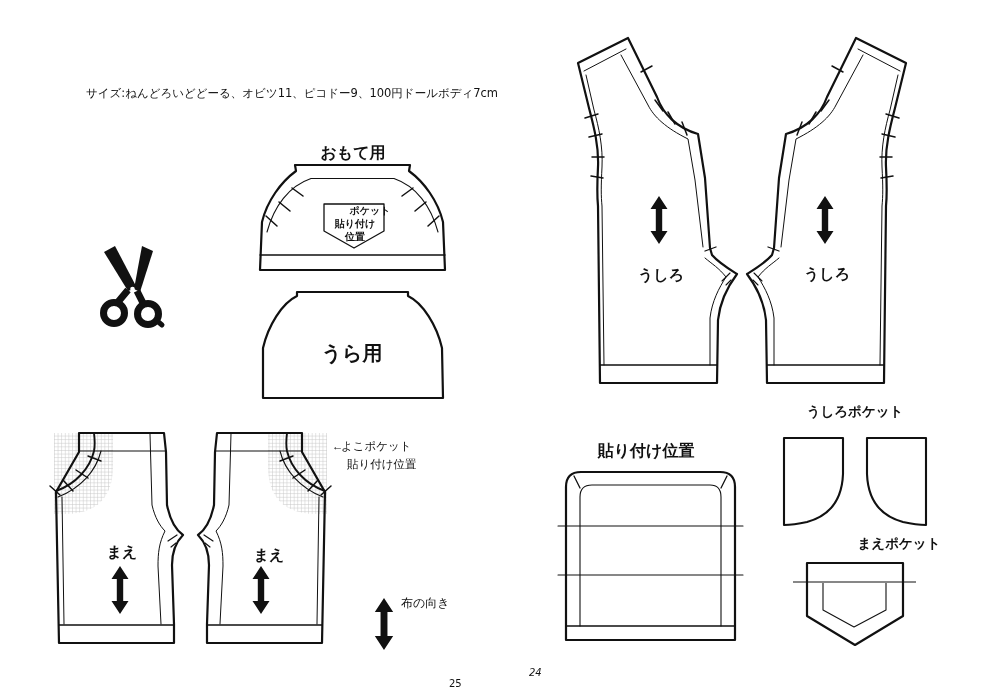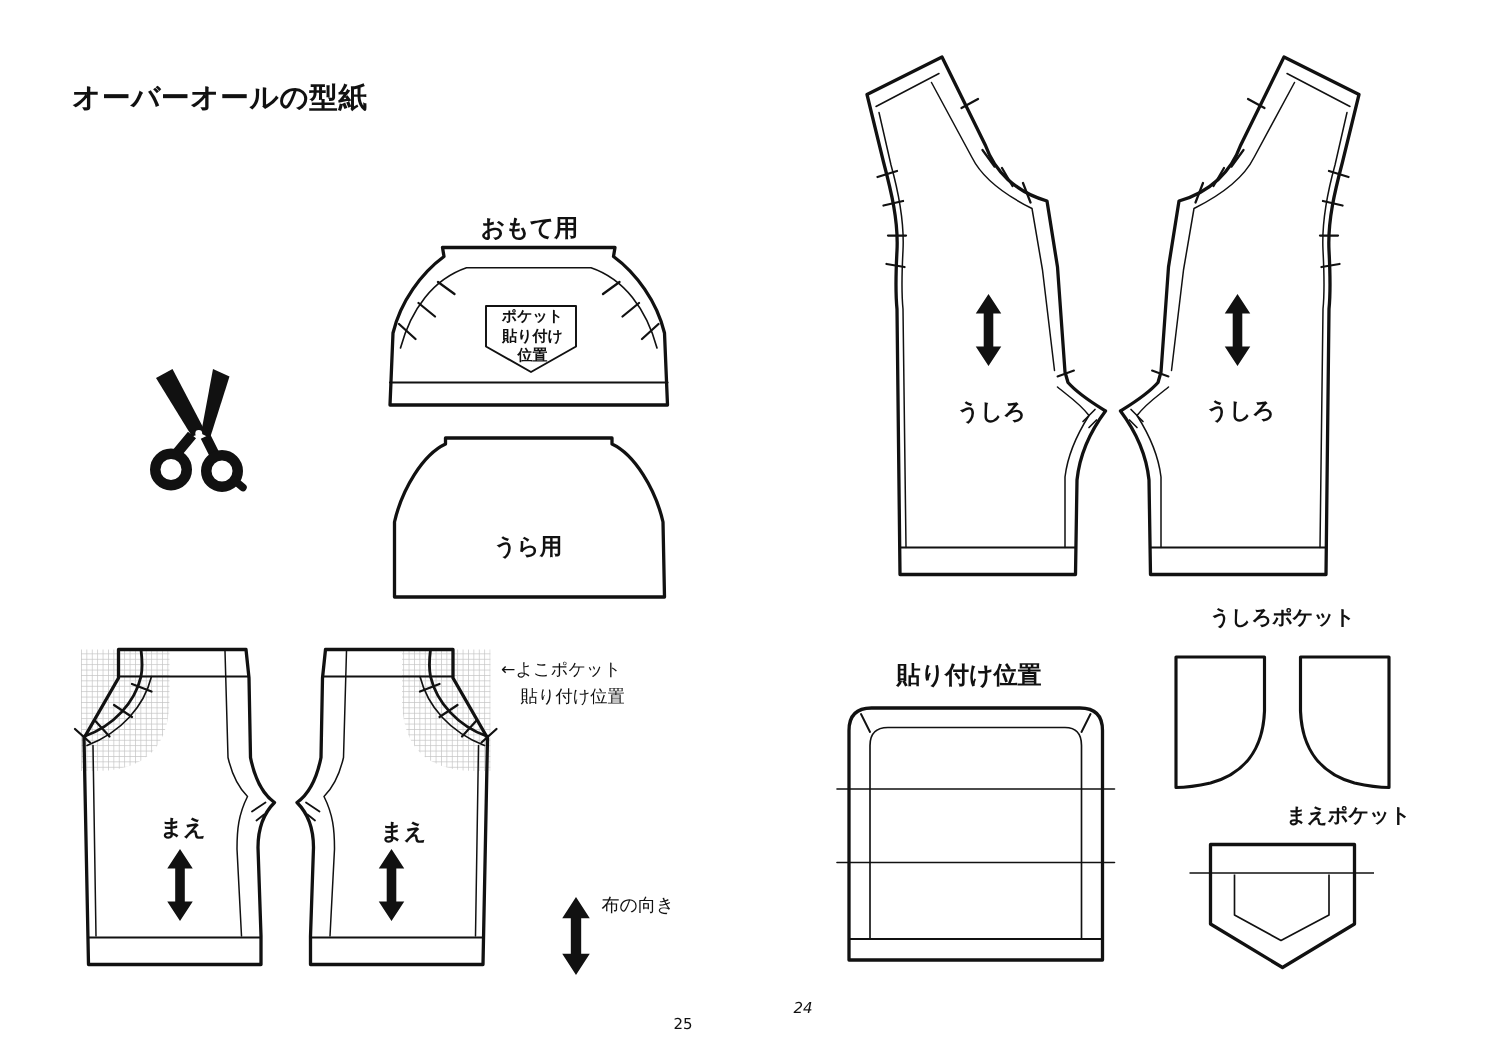--- a/index.html
+++ b/index.html
@@ -8,21 +8,21 @@
     overflow:hidden;font-family:"DejaVu Sans","Liberation Sans",sans-serif;color:#111;
   }
   .art{position:absolute;left:0;top:0;width:990px;height:700px;}
   .lbl{position:absolute;white-space:nowrap;color:#111;}
   .c{transform:translate(-50%,-50%);}
   .title{left:48px;top:52px;font-size:19px;font-weight:bold;letter-spacing:.5px;}
   .subtitle{left:86px;top:86px;font-size:11.5px;}
   .piece-lbl{font-weight:bold;font-size:16px;}
   .big-lbl{font-weight:bold;font-size:15px;}
   .pocket-note{font-size:10px;font-weight:600;}
-  .annot{font-size:11.5px;}
+  .annot{font-size:11.5px;font-family:Liberation Mono, monospace;}
   .pagenum{font-size:10px;}
 </style>
 </head>
 <body>
 
 <div class="page">
 
   <svg class="art" viewBox="0 0 990 700">
     <defs>
       <pattern id="hatch" width="3.6" height="3.6" patternUnits="userSpaceOnUse">
@@ -105,28 +105,28 @@
 
     <g stroke="#111" fill="none" stroke-linejoin="round">
       <path fill="#fff" stroke-width="2.2" d="M807,563 L903,563 L903,616 L855,645 L807,616 Z"></path>
       <path stroke-width="1.1" d="M793,582 L916,582"></path>
       <path stroke-width="1.1" d="M823,583 L823,610 L854,627 L886,610 L886,583"></path>
     </g>
 
     <use href="#grainArrow" transform="translate(384,624) scale(1.08)" fill="#111"></use>
   </svg>
 
-  <div class="lbl title">オーバーオールの型紙</div>
+  <div class="lbl subtitle">サイズ:ねんどろいどどーる、オビツ11、ピコドー9、100円ドールボディ7cm</div>
 
   <div class="lbl c piece-lbl" style="left:353px;top:153px;">おもて用</div>
-  <div class="lbl c pocket-note" style="left:355px;top:211px;">ポケット</div>
+  <div class="lbl c pocket-note" style="left:370px;top:211px;">ポケット</div>
   <div class="lbl c pocket-note" style="left:355px;top:224px;">貼り付け</div>
   <div class="lbl c pocket-note" style="left:355px;top:237px;">位置</div>
 
-  <div class="lbl c piece-lbl" style="left:352px;top:365px;font-size:15px;">うら用</div>
+  <div class="lbl c piece-lbl" style="left:352px;top:353px;font-size:20px;">うら用</div>
 
   <div class="lbl c big-lbl" style="left:122px;top:552px;">まえ</div>
   <div class="lbl c big-lbl" style="left:269px;top:555px;">まえ</div>
 
   <div class="lbl c big-lbl" style="left:661px;top:275px;">うしろ</div>
   <div class="lbl c big-lbl" style="left:827px;top:274px;">うしろ</div>
 
   <div class="lbl c piece-lbl" style="left:646px;top:451px;">貼り付け位置</div>
   <div class="lbl c piece-lbl" style="left:855px;top:412px;font-size:13.5px;">うしろポケット</div>
   <div class="lbl c piece-lbl" style="left:899px;top:544px;font-size:13.5px;">まえポケット</div>

